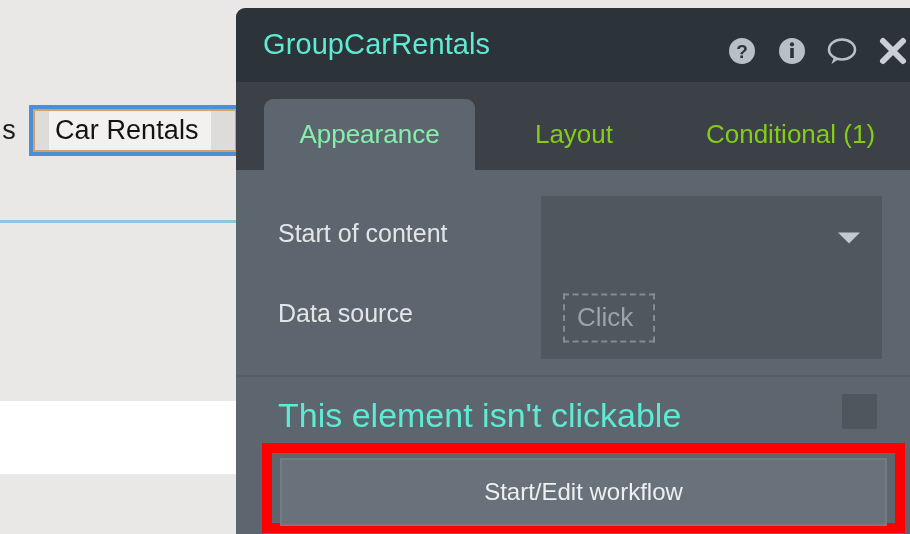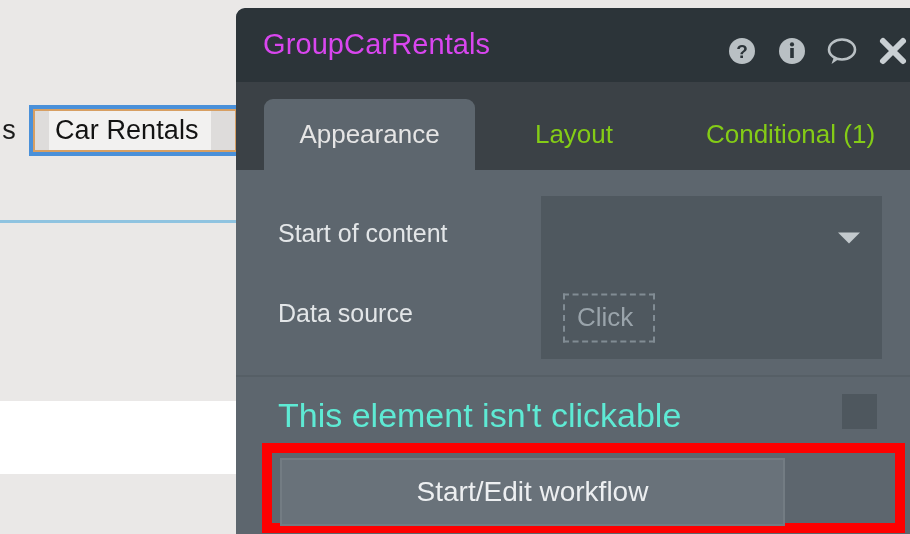--- a/index.html
+++ b/index.html
@@ -99,21 +99,21 @@
     position: absolute;
     left: 0; top: 0;
     width: 674px; height: 74px;
     background: #2c3439;
     border-top-left-radius: 9px;
   }
   #panel-title {
     position: absolute;
     left: 27px; top: 20px;
     font-size: 29px;
-    color: #d946ef;
+    color: #5eead4;
     letter-spacing: .1px;
     white-space: nowrap;
   }
   .hdr-icon {
     position: absolute;
     top: 26px;
     width: 34px; height: 34px;
     display: flex; align-items: center; justify-content: center;
     cursor: pointer;
   }
@@ -136,21 +136,21 @@
     font-size: 26px;
     color: #84cc16;
     white-space: nowrap;
     cursor: pointer;
     box-sizing: border-box;
   }
   .tab.active {
     background: #5d666e;
     border-top-left-radius: 9px;
     border-top-right-radius: 9px;
-    color: #e5e5e5;
+    color: #86efac;
   }
   #tab-appearance  { left: 28px;  width: 211px; }
   #tab-layout      { left: 263px; width: 150px; }
   #tab-conditional { left: 435px; width: 239px; }
 
   #panel-body {
     position: absolute;
     left: 0; top: 162px;
     width: 674px; height: 364px;
     background: #5d666e;
@@ -231,26 +231,26 @@
   #workflow-highlight {
     position: absolute;
     left: 26px; top: 273px;
     width: 643px; height: 90px;
     border: 10px solid #fe0000;
     box-sizing: border-box;
   }
   #workflow-button {
     position: absolute;
     left: 44px; top: 288px;
-    width: 505px; height: 68px;
+    width: 607px; height: 68px;
     background: #69727a;
     border: 2px solid #737c83;
     box-sizing: border-box;
     display: flex; align-items: center; justify-content: center;
-    font-size: 28px;
+    font-size: 24px;
     color: #edeff1;
     white-space: nowrap;
     cursor: pointer;
   }
 </style>
 </head>
 <body>
 
 <div id="bg-editor">
 

